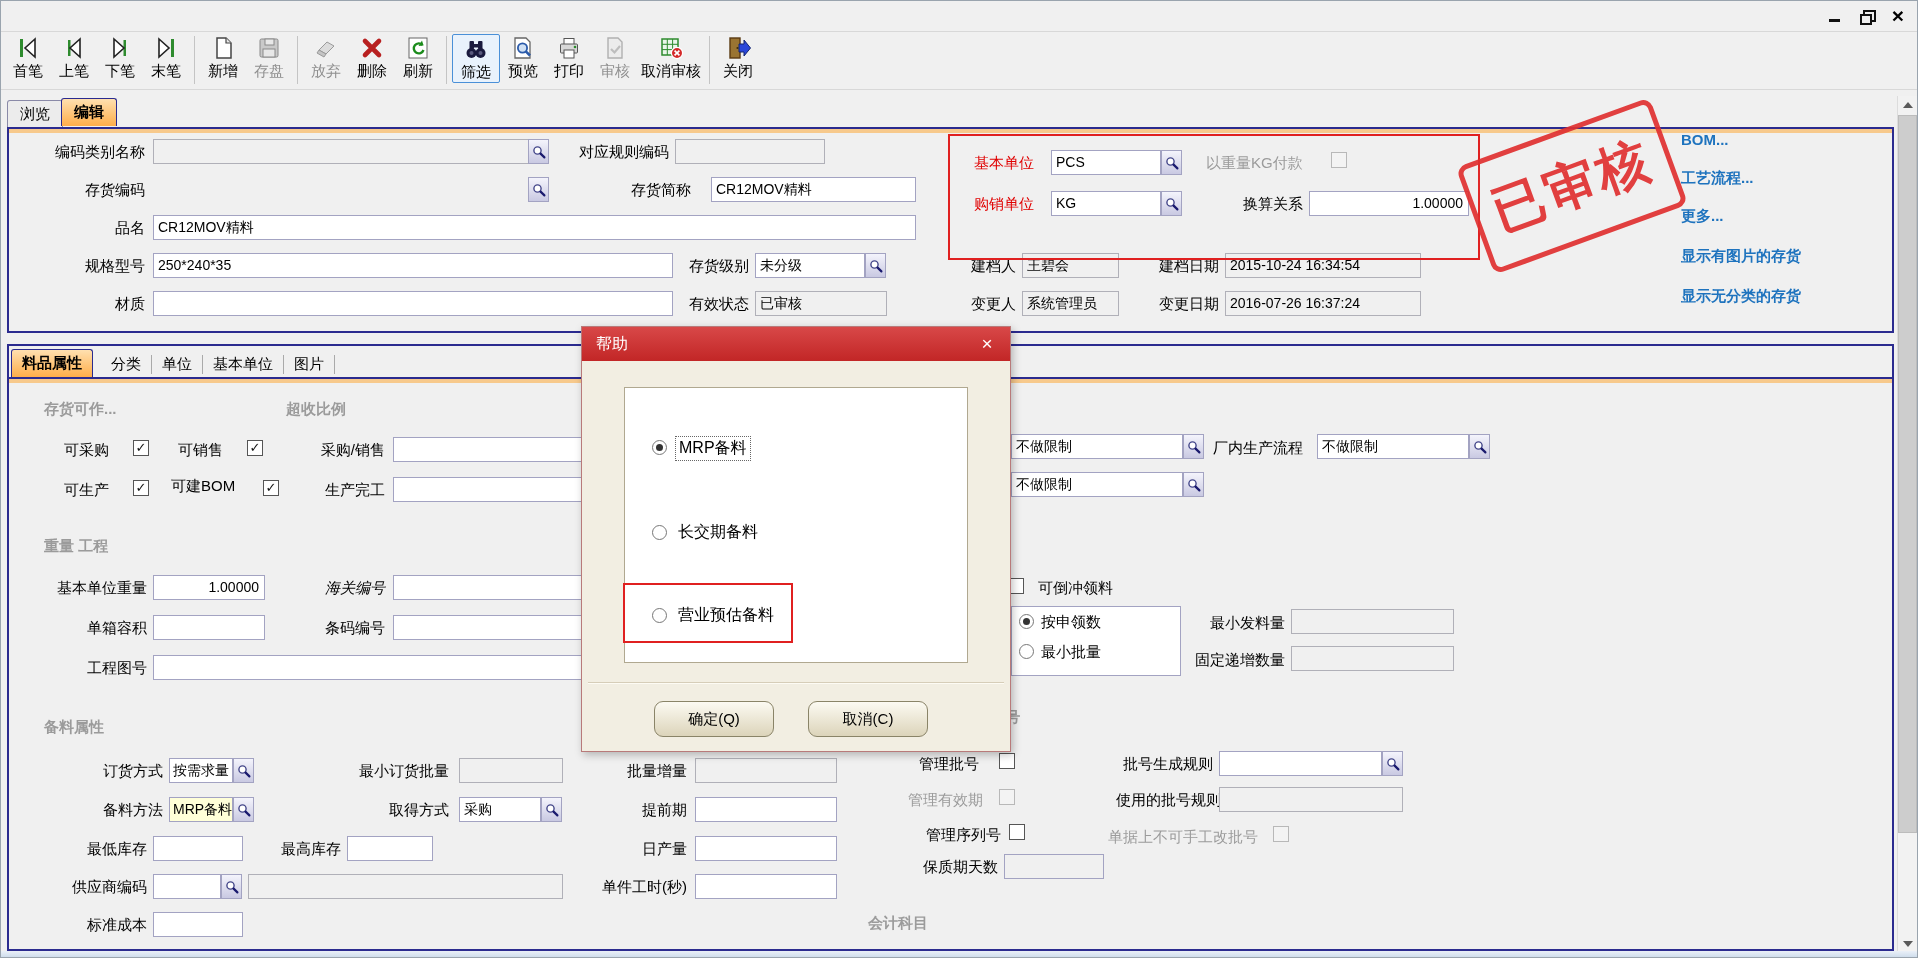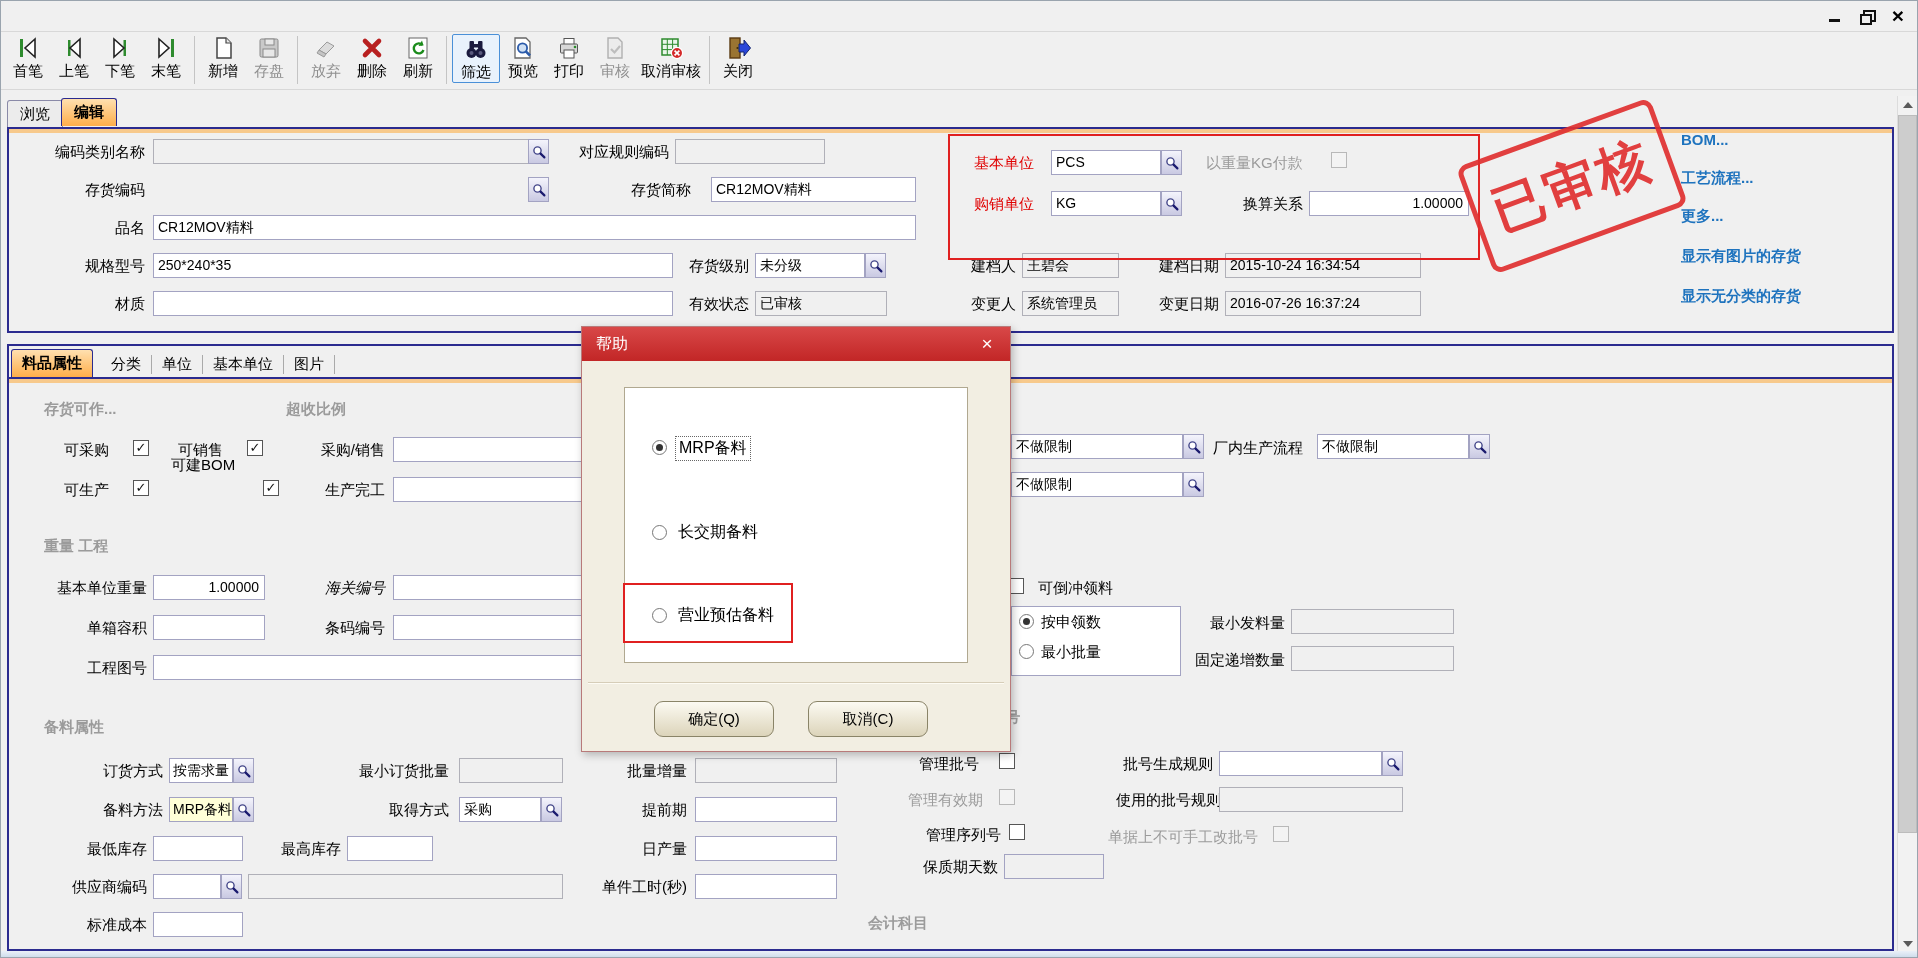--- a/index.html
+++ b/index.html
@@ -305,21 +305,21 @@
 
   <div class="lbl" style="left:63px;top:440px;">可采购</div>
   <div class="chk on" style="left:132px;top:439px;"></div>
   <div class="lbl" style="left:177px;top:440px;">可销售</div>
   <div class="chk on" style="left:246px;top:439px;"></div>
   <div class="lblr" style="left:290px;top:440px;width:94px;">采购/销售</div>
   <div class="fld" style="left:392px;top:436px;width:200px;"></div>
 
   <div class="lbl" style="left:63px;top:480px;">可生产</div>
   <div class="chk on" style="left:132px;top:479px;"></div>
-  <div class="lbl" style="left:170px;top:455px;">可建BOM</div>
+  <div class="lbl" style="left:170px;top:476px;">可建BOM</div>
   <div class="chk on" style="left:262px;top:479px;"></div>
   <div class="lblr" style="left:290px;top:480px;width:94px;">生产完工</div>
   <div class="fld" style="left:392px;top:476px;width:200px;"></div>
 
   <div class="sec" style="left:43px;top:536px;">重量 工程</div>
   <div class="lblr" style="left:28px;top:578px;width:118px;">基本单位重量</div>
   <div class="fld num" style="left:152px;top:574px;width:112px;">1.00000</div>
   <div class="lblr" style="left:290px;top:578px;width:94px;font-style:italic;">海关编号</div>
   <div class="fld" style="left:392px;top:574px;width:200px;"></div>
   <div class="lblr" style="left:28px;top:618px;width:118px;">单箱容积</div>

